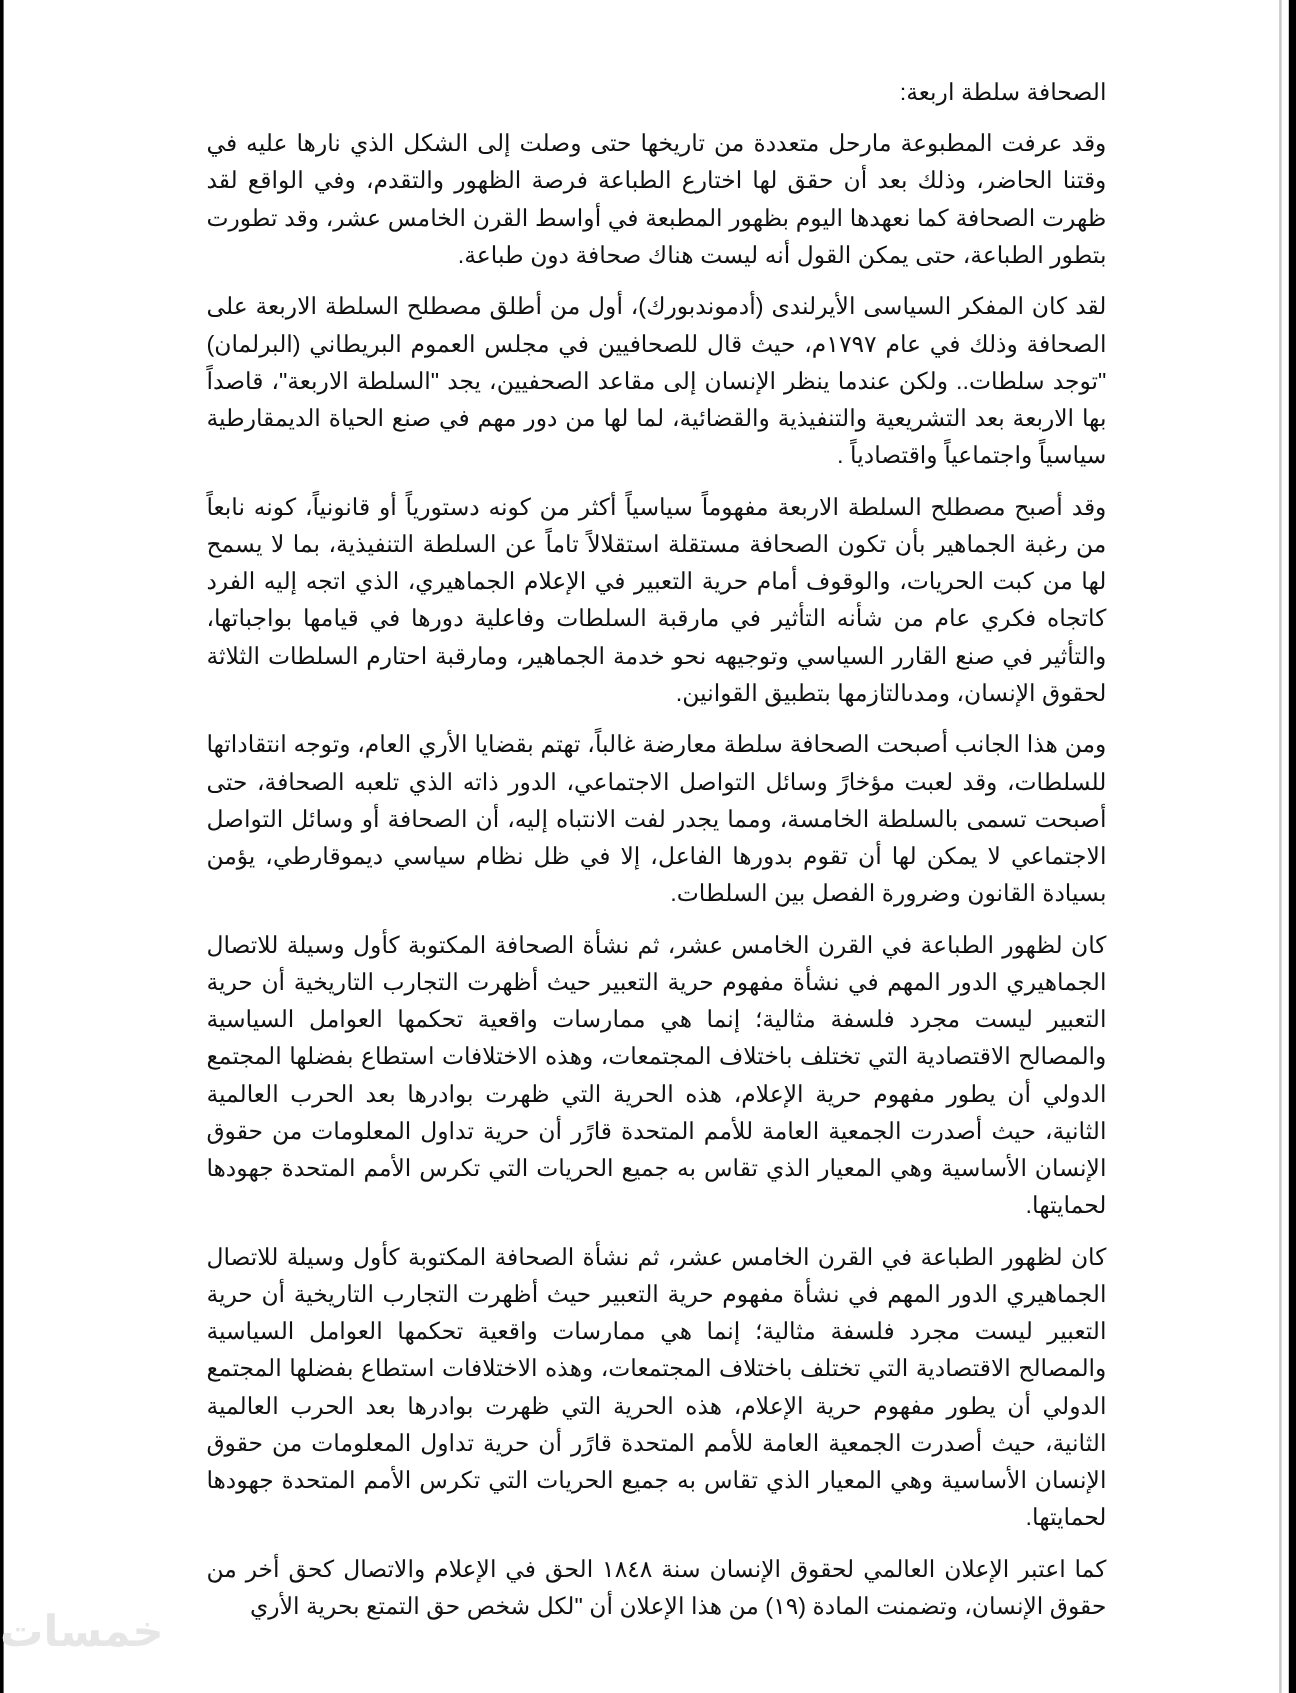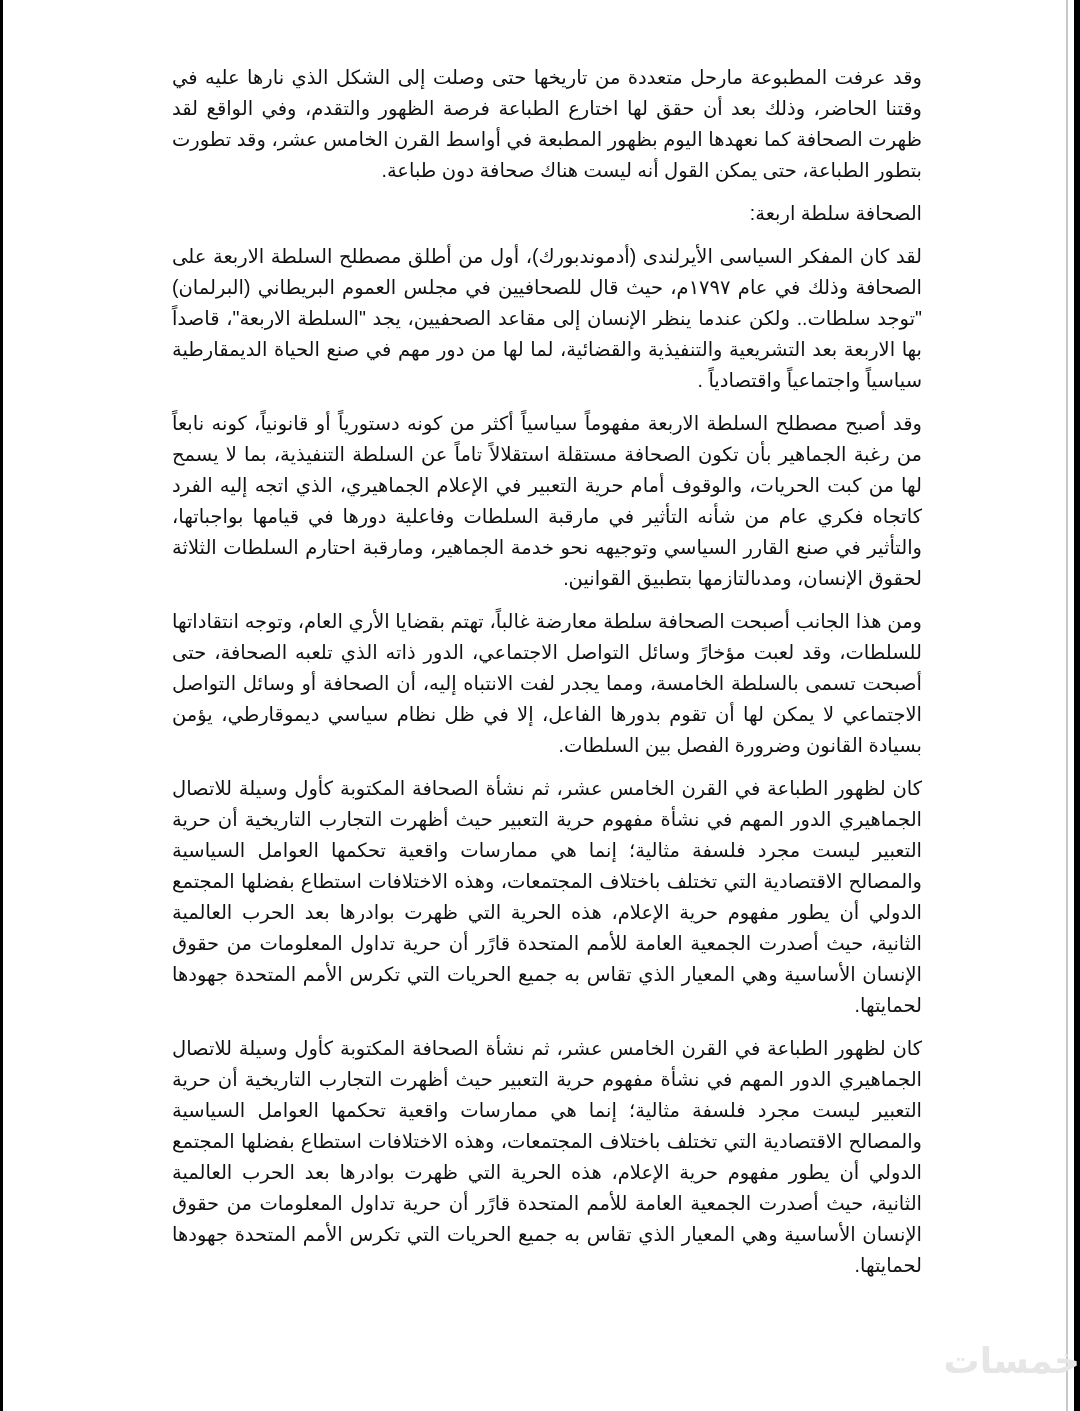--- a/index.html
+++ b/index.html
@@ -50,46 +50,47 @@
     }
     .underline-word {
       text-decoration-color: #555555;
       text-underline-offset: 4px;
     }
     .watermark {
       position: absolute;
       left: 0;
       width: 1080px;
       top: 1340px;
-      text-align: right;
+      text-align: left;
       direction: rtl;
       font-family: "DejaVu Sans", sans-serif;
       font-size: 36px;
       font-weight: bold;
       color: #e6e6e6;
       letter-spacing: 1px;
     }
   </style>
 </head>
 <body>
 
 <div class="page">
   <div class="page-edge-right"></div>
 
   <div class="content">
+    <p class="para heading">الصحافة سلطة اربعة:</p>
+
     <p class="para">وقد عرفت المطبوعة مارحل متعددة من تاريخها حتى وصلت إلى الشكل الذي نارها عليه في وقتنا الحاضر، وذلك بعد أن حقق لها اختارع الطباعة فرصة الظهور والتقدم، وفي الواقع لقد ظهرت الصحافة كما نعهدها اليوم بظهور المطبعة في أواسط القرن الخامس عشر، وقد تطورت بتطور الطباعة، حتى يمكن القول أنه ليست هناك صحافة دون طباعة.</p>
-
-    <p class="para heading">الصحافة سلطة اربعة:</p>
 
     <p class="para">لقد كان المفكر السياسى الأيرلندى (أدموندبورك)، أول من أطلق مصطلح السلطة الاربعة على الصحافة وذلك في عام ١٧٩٧م، حيث قال للصحافيين في مجلس العموم البريطاني (البرلمان) "توجد سلطات.. ولكن عندما ينظر الإنسان إلى مقاعد الصحفيين، يجد "السلطة الاربعة"، قاصداً بها الاربعة بعد التشريعية والتنفيذية والقضائية، لما لها من دور مهم في صنع الحياة الديمقارطية سياسياً واجتماعياً واقتصادياً .</p>
 
     <p class="para">وقد أصبح مصطلح السلطة الاربعة مفهوماً سياسياً أكثر من كونه دستورياً أو قانونياً، كونه نابعاً من رغبة الجماهير بأن تكون الصحافة مستقلة استقلالاً تاماً عن السلطة التنفيذية، بما لا يسمح لها من كبت الحريات، والوقوف أمام حرية التعبير في الإعلام الجماهيري، الذي اتجه إليه الفرد كاتجاه فكري عام من شأنه التأثير في مارقبة السلطات وفاعلية دورها في قيامها بواجباتها، والتأثير في صنع القارر السياسي وتوجيهه نحو خدمة الجماهير، ومارقبة احتارم السلطات الثلاثة لحقوق الإنسان، ومدىالتازمها بتطبيق القوانين.</p>
 
     <p class="para">ومن هذا الجانب أصبحت الصحافة سلطة معارضة غالباً، تهتم بقضايا الأري العام، وتوجه انتقاداتها للسلطات، وقد لعبت مؤخارً وسائل التواصل الاجتماعي، الدور ذاته الذي تلعبه الصحافة، حتى أصبحت تسمى بالسلطة الخامسة، ومما يجدر لفت الانتباه إليه، أن الصحافة أو وسائل التواصل الاجتماعي لا يمكن لها أن تقوم بدورها الفاعل، إلا في ظل نظام سياسي ديموقارطي، يؤمن بسيادة القانون وضرورة الفصل بين السلطات.</p>
 
     <p class="para">كان لظهور الطباعة في القرن الخامس عشر، ثم نشأة الصحافة المكتوبة كأول وسيلة للاتصال الجماهيري الدور المهم في نشأة مفهوم حرية التعبير حيث أظهرت التجارب التاريخية أن حرية التعبير ليست مجرد فلسفة مثالية؛ إنما هي ممارسات واقعية تحكمها العوامل السياسية والمصالح الاقتصادية التي تختلف باختلاف المجتمعات، وهذه الاختلافات استطاع بفضلها المجتمع الدولي أن يطور مفهوم حرية الإعلام، هذه الحرية التي ظهرت بوادرها بعد الحرب العالمية الثانية، حيث أصدرت الجمعية العامة للأمم المتحدة قارًر أن حرية تداول المعلومات من حقوق الإنسان الأساسية وهي المعيار الذي تقاس به جميع الحريات التي تكرس الأمم المتحدة جهودها لحمايتها.</p>
 
     <p class="para"><span>كان لظهور الطباعة في </span><span class="underline-word">القرن</span><span> الخامس عشر، ثم نشأة الصحافة المكتوبة كأول وسيلة للاتصال الجماهيري الدور المهم في نشأة مفهوم حرية التعبير حيث أظهرت التجارب التاريخية أن حرية التعبير ليست مجرد فلسفة مثالية؛ إنما هي ممارسات واقعية تحكمها العوامل السياسية والمصالح الاقتصادية التي تختلف باختلاف المجتمعات، وهذه الاختلافات استطاع بفضلها المجتمع الدولي أن يطور مفهوم حرية الإعلام، هذه الحرية التي ظهرت بوادرها بعد الحرب العالمية الثانية، حيث أصدرت الجمعية العامة للأمم المتحدة قارًر أن حرية تداول المعلومات من حقوق الإنسان الأساسية وهي المعيار الذي تقاس به جميع الحريات التي تكرس الأمم المتحدة جهودها لحمايتها.</span></p>
 
+    <p class="para">كما اعتبر الإعلان العالمي لحقوق الإنسان سنة ١٨٤٨ الحق في الإعلام والاتصال كحق أخر من حقوق الإنسان، وتضمنت المادة (١٩) من هذا الإعلان أن "لكل شخص حق التمتع بحرية الأري</p>
   </div>
 </div>
 
 <div class="watermark">خمسات</div>
 
 </body></html>

